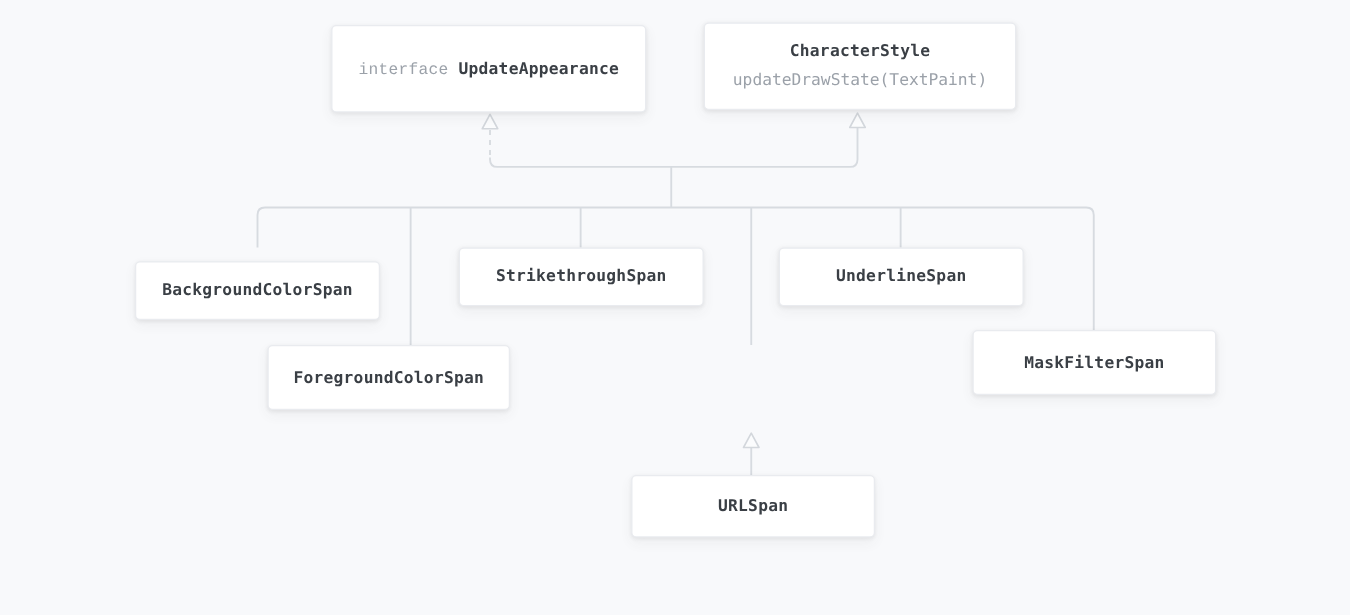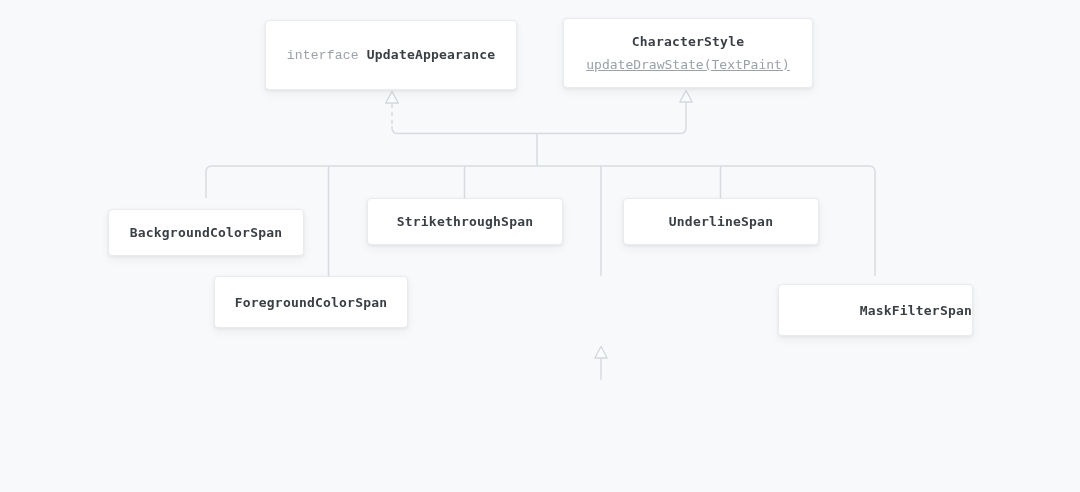--- a/index.html
+++ b/index.html
@@ -14,21 +14,21 @@
     box-shadow:0 1px 3px rgba(60,64,67,.08),0 4px 10px rgba(60,64,67,.06);
     display:flex;flex-direction:column;align-items:center;justify-content:center;
     gap:10px;
     box-sizing:border-box;
   }
   .title{
     font-size:13px;line-height:1;font-weight:700;color:#3a3f45;
     letter-spacing:.2px;white-space:pre;
   }
   .kw{font-weight:400;color:#9ba1a9;font-family:Liberation Mono, monospace;}
-  .subtitle{font-size:13px;line-height:1;font-weight:400;color:#9ba1a9;white-space:pre;text-decoration:underline;}
+  .subtitle{font-size:13px;line-height:1;font-weight:400;color:#9ba1a9;white-space:pre;}
   path.wire{fill:none;stroke:#d7dbe0;stroke-width:1.5;}
   path.wire-dashed{fill:none;stroke:#d7dbe0;stroke-width:1.5;stroke-dasharray:4 4;}
   polygon.arrowhead{fill:#fbfcfd;stroke:#d3d7dc;stroke-width:1.3;stroke-linejoin:round;}
 </style>
 </head>
 <body>
 
 <div class="stage">
 
   <svg class="wires" viewBox="0 0 1080 492" xmlns="http://www.w3.org/2000/svg">
@@ -71,18 +71,21 @@
 
   <div class="node" style="left:623px;top:198px;width:196px;height:47px;">
     <div class="title">UnderlineSpan</div>
   </div>
 
   <div class="node" style="left:214px;top:276px;width:194px;height:52px;">
     <div class="title">ForegroundColorSpan</div>
   </div>
 
 
-  <div class="node" style="left:778px;top:284px;width:195px;height:52px;align-items:flex-end;">
+  <div class="node" style="left:778px;top:264px;width:195px;height:52px;">
     <div class="title">MaskFilterSpan</div>
   </div>
 
+  <div class="node" style="left:505px;top:380px;width:195px;height:50px;">
+    <div class="title">URLSpan</div>
+  </div>
 
 </div>
 
 </body></html>

